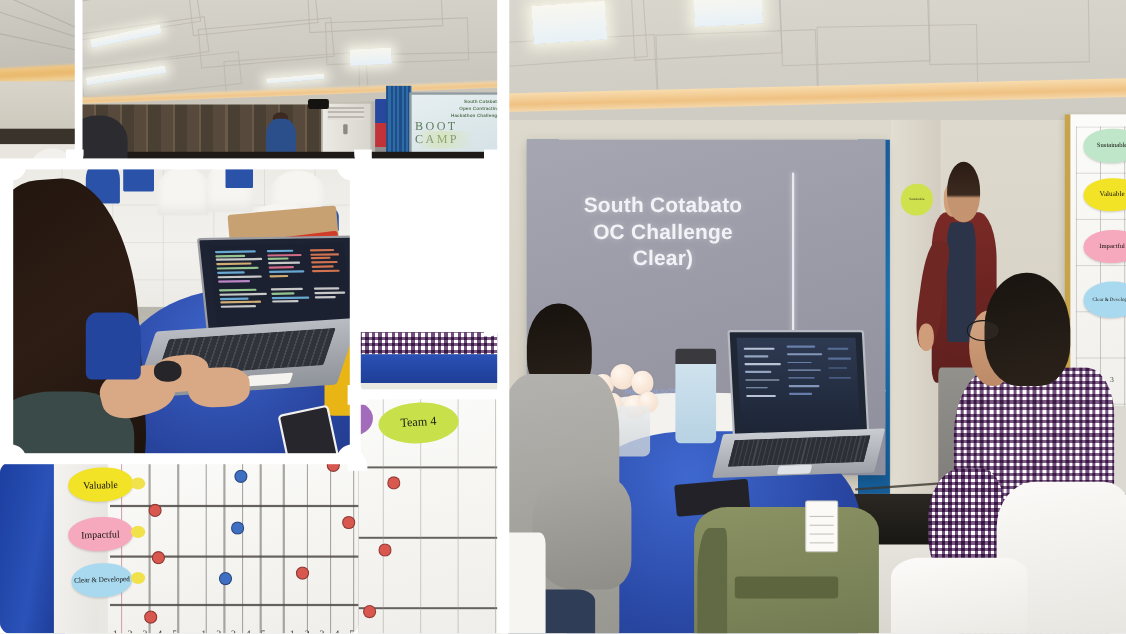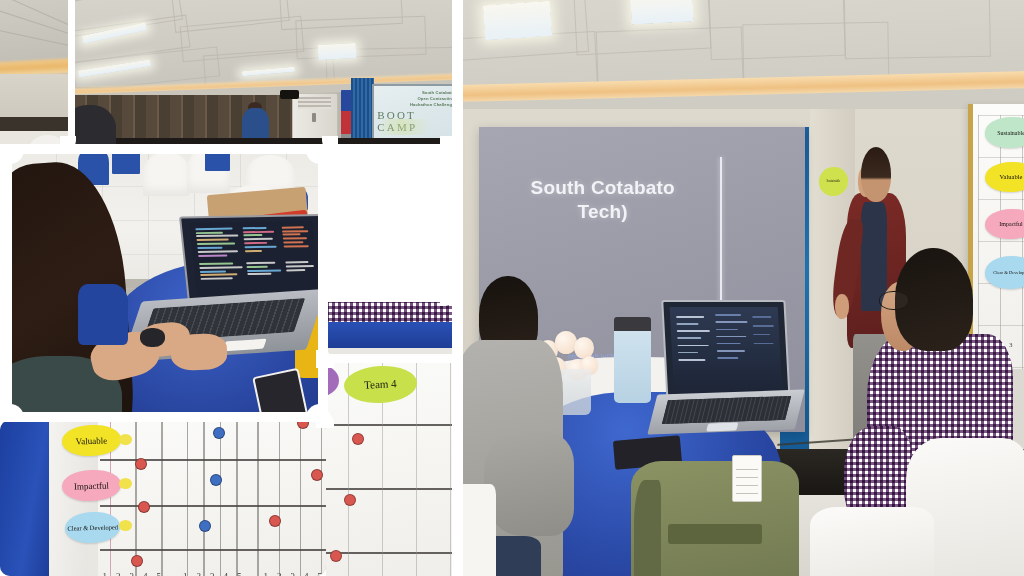--- a/index.html
+++ b/index.html
@@ -852,21 +852,22 @@
         <div class="bead" style="left:44%; top:25%;"></div>
         <div class="bead" style="left:52%; top:36%;"></div>
         <div class="bead" style="left:60%; top:47%;"></div>
         <div class="bead" style="left:66%; top:58%;"></div>
         <div class="bead" style="left:72%; top:70%;"></div>
       </div>
 
       <div class="screen5">
         <div class="slide-title">
           <div>South Cotabato</div>
-          <div>Tech)</div>
+          <div>OC Challenge</div>
+          <div>Clear)</div>
         </div>
         <div class="slide-url">https://bit.ly/2bWeTj9</div>
         <div class="slide-bar"></div>
       </div>
 
       <div class="wall-sticky-green">
         <span>Sustainable</span>
       </div>
 
       <div class="flipchart">

